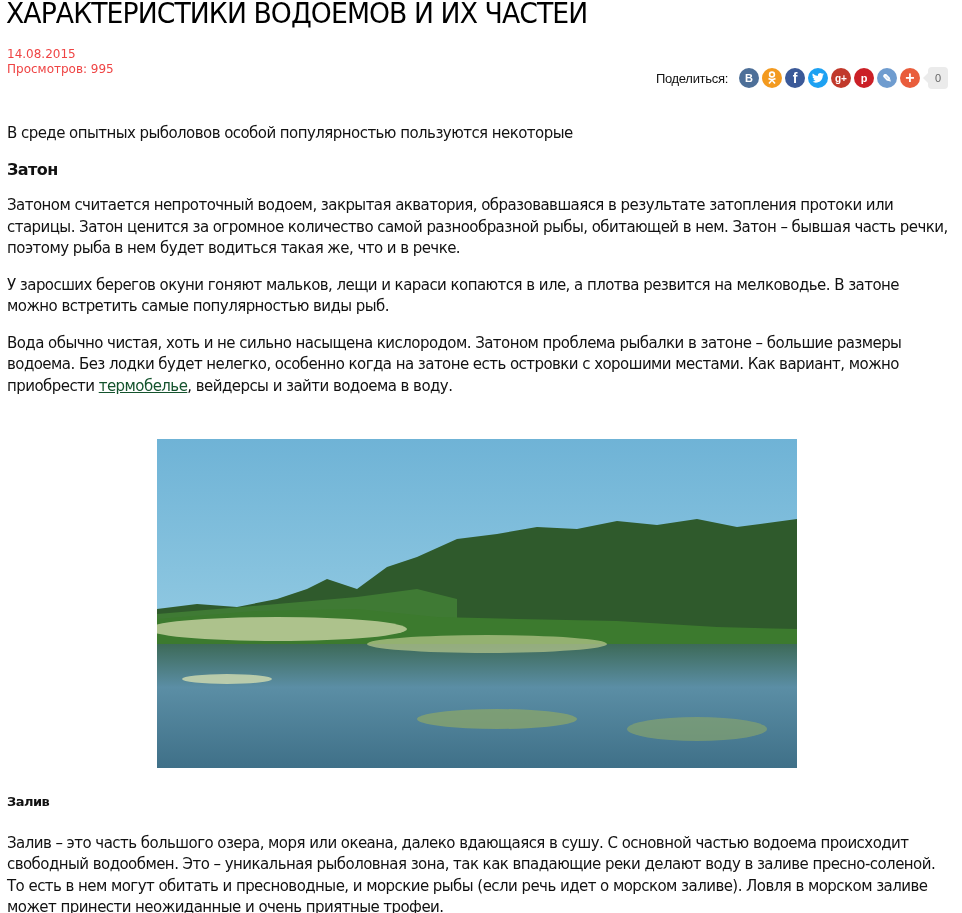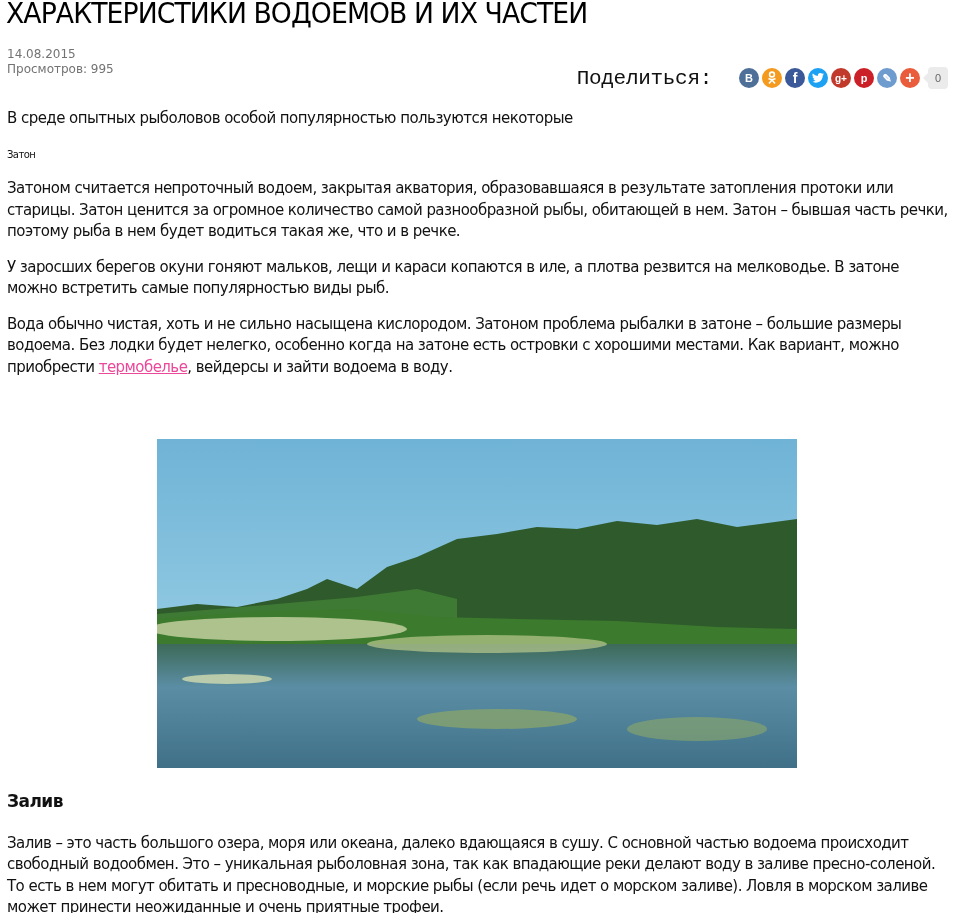--- a/index.html
+++ b/index.html
@@ -8,32 +8,32 @@
     font-family: "DejaVu Sans", "Liberation Sans", sans-serif;
     color: #111111;
   }
   .title {
     position: absolute; left: 6px; top: -4px; margin: 0;
     font-family: "DejaVu Sans", sans-serif; font-weight: normal;
     font-size: 29px; letter-spacing: -1px; color: #000;
     transform: scaleX(0.92); transform-origin: left top; white-space: nowrap;
   }
   .meta {
-    position: absolute; left: 7px; font-size: 12px; color: #737373;
+    position: absolute; left: 7px; font-size: 12px; color: #ef4444;
     font-family: "DejaVu Sans", sans-serif;
   }
   .meta.date { top: 47px; }
   .meta.views { top: 62px; }
   .share {
     position: absolute; right: 14px; top: 64px; height: 28px;
     display: flex; align-items: center; gap: 3px;
   }
   .share-label {
-    font-size: 21px; color: #111; margin-right: 24px;
-    font-family: Liberation Mono, monospace; letter-spacing: -0.3px;
+    font-size: 13px; color: #111; margin-right: 8px;
+    font-family: Liberation Sans, sans-serif; letter-spacing: -0.3px;
   }
   .sbtn {
     width: 20px; height: 20px; border-radius: 50%;
     display: flex; align-items: center; justify-content: center;
     color: #fff; font-size: 11px; font-weight: bold;
     font-family: "Liberation Sans", sans-serif; cursor: pointer;
   }
   .counter {
     position: relative; margin-left: 5px; min-width: 14px; height: 22px;
     background: #ebebeb; border-radius: 4px; color: #666; font-size: 11px;
@@ -43,33 +43,33 @@
   .counter::before {
     content: ""; position: absolute; left: -5px; top: 6px;
     border-top: 5px solid transparent; border-bottom: 5px solid transparent;
     border-right: 5px solid #ebebeb;
   }
   .content {
     position: absolute; left: 7px; top: 108px; width: 945px;
     font-size: 15px; line-height: 21.5px;
     font-family: "DejaVu Sans", sans-serif; letter-spacing: -0.55px;
   }
-  .content p { margin: 0 0 14px 0; }
-  .content h3 { margin: 0 0 13px 0; font-size: 10px; font-weight: normal; }
-  .content a { color: #ec4899; }
+  .content p { margin: 15px 0 14px 0; }
+  .content h3 { margin: 0 0 13px 0; font-size: 16px; font-weight: bold; }
+  .content a { color: #14532d; }
   .photo {
     position: absolute; left: 157px; top: 439px; width: 640px; height: 329px;
     overflow: hidden;
   }
   .section2 {
     position: absolute; left: 7px; top: 791px; width: 945px;
     font-size: 15px; line-height: 21.5px;
     font-family: "DejaVu Sans", sans-serif; letter-spacing: -0.55px;
   }
-  .section2 h3 { margin: 0 0 20px 0; font-size: 17px; font-weight: bold; }
+  .section2 h3 { margin: 0 0 20px 0; font-size: 13px; font-weight: bold; }
   .section2 p { margin: 0; }
 </style>
 </head>
 <body>
 
 <h1 class="title">ХАРАКТЕРИСТИКИ ВОДОЕМОВ И ИХ ЧАСТЕЙ</h1>
 <div class="meta date">14.08.2015</div>
 <div class="meta views">Просмотров: 995</div>
 
 <div class="share">

